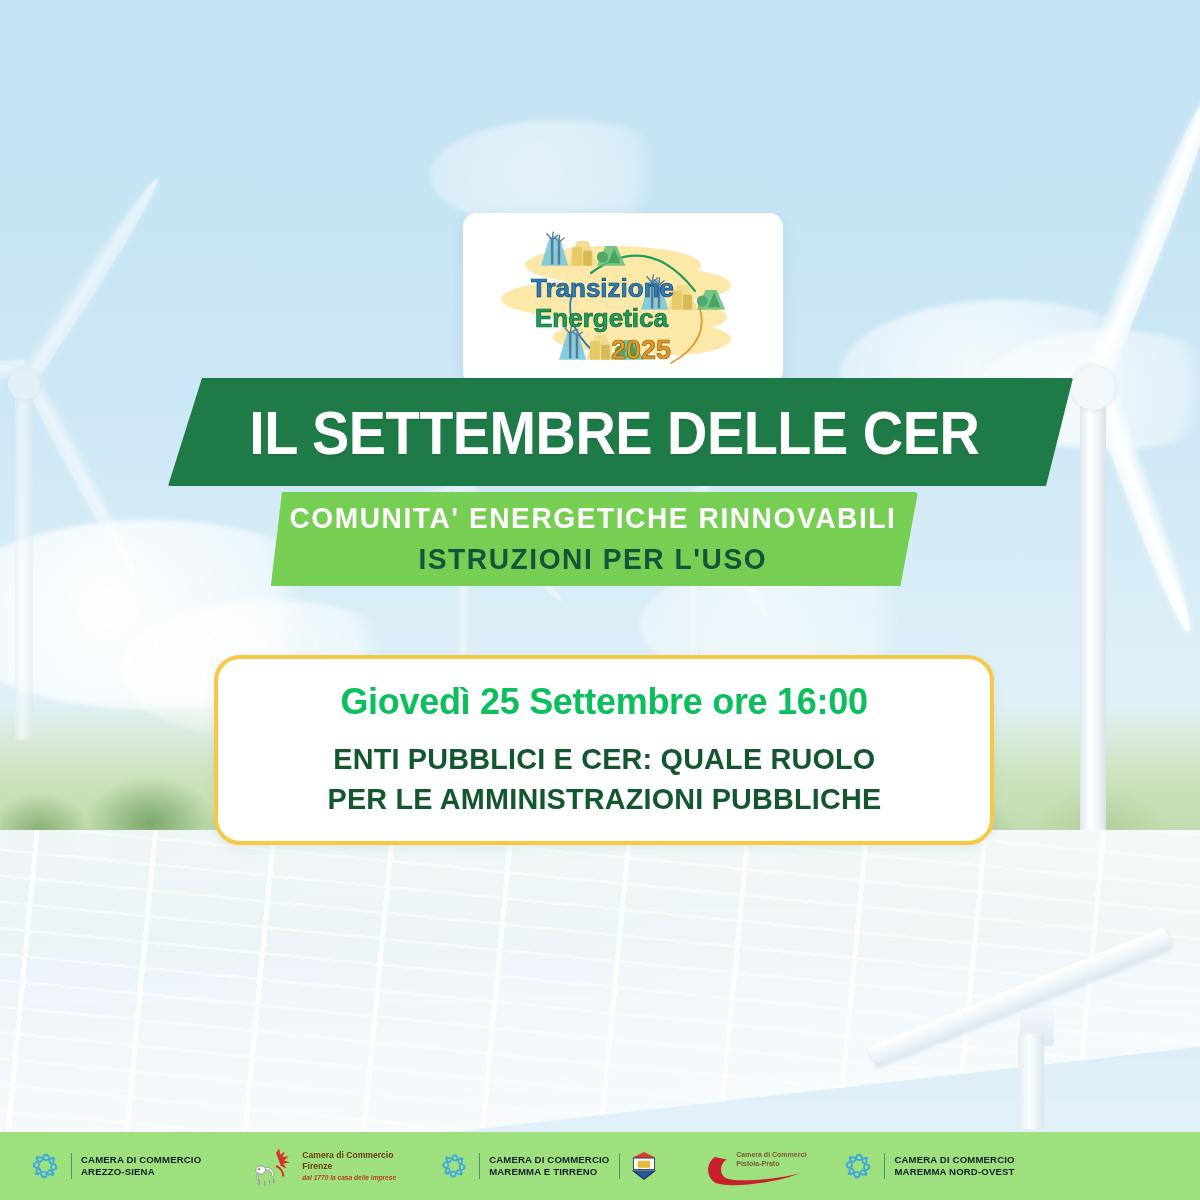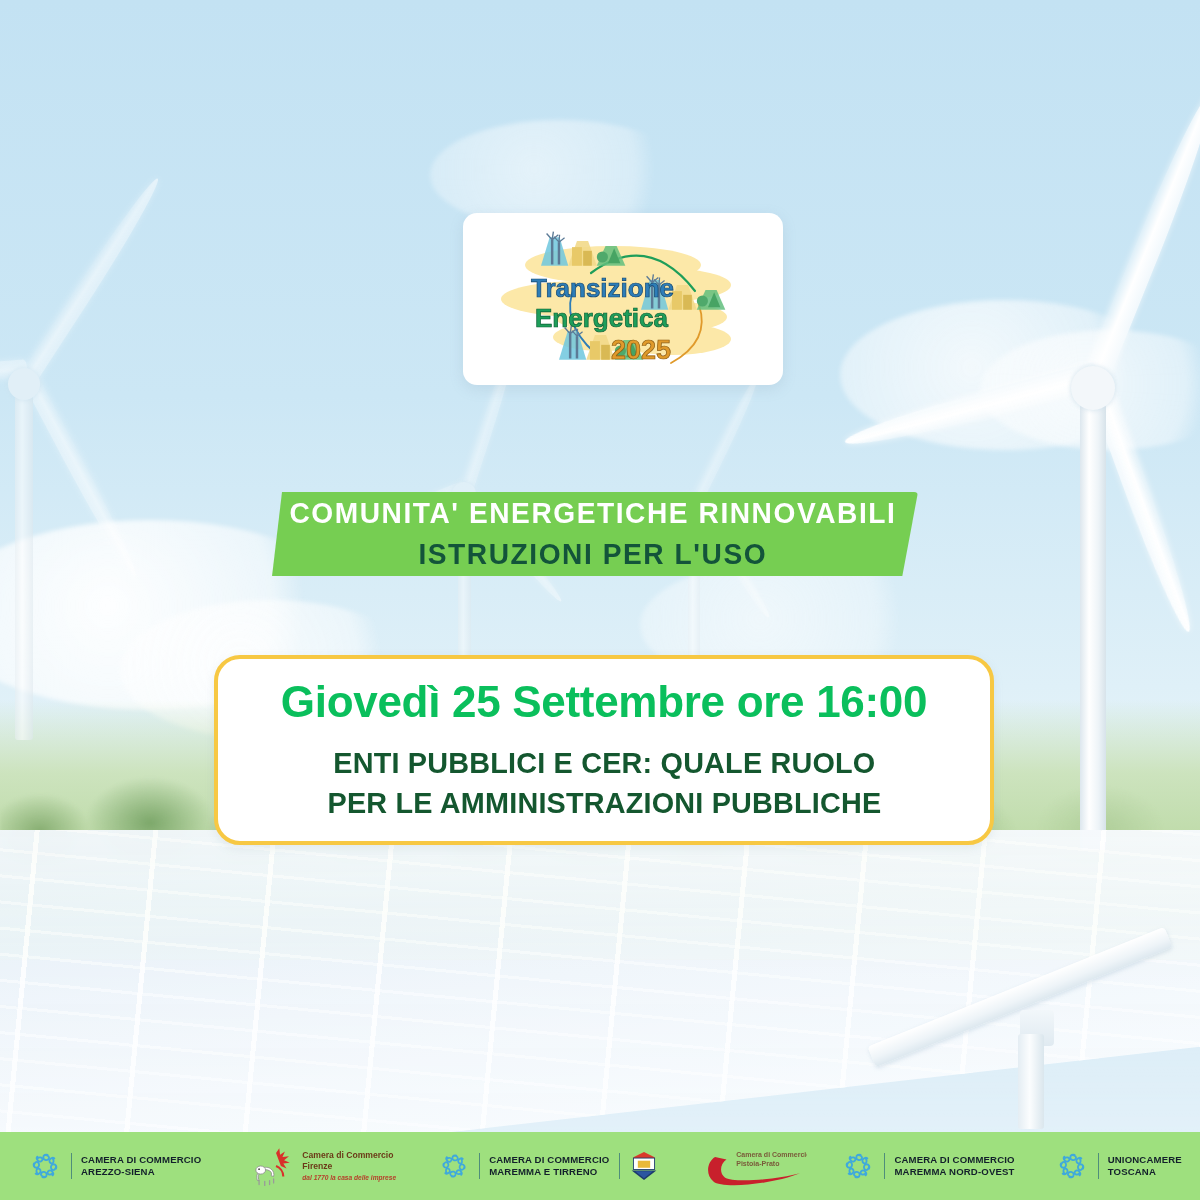--- a/index.html
+++ b/index.html
@@ -156,21 +156,21 @@
     font-weight:bold;
     letter-spacing:-0.5px;
     transform:scaleX(.90);
     white-space:nowrap;
     text-shadow:0 2px 0 rgba(0,0,0,.07);
     padding-right:14px;
   }
 
   
   #subtitle-banner {
-    position:absolute; left:268px; top:492px; width:650px; height:84px;
+    position:absolute; left:268px; top:492px; width:650px; height:94px;
     background:#76CE52;
     clip-path:polygon(14px 0, 650px 0, 628px 118px, 0 118px);
     border-radius:4px;
     display:flex; flex-direction:column; align-items:center; justify-content:center;
   }
   #subtitle-line1 {
     color:#ffffff; font-size:29px; font-weight:bold; letter-spacing:1.6px;
     transform:scaleX(.97); white-space:nowrap;
   }
   #subtitle-line2 {
@@ -181,21 +181,21 @@
   
   #info-card {
     position:absolute; left:214px; top:655px; width:780px; height:190px;
     background:#ffffff;
     border:4px solid #F7C843;
     border-radius:26px;
     display:flex; flex-direction:column; align-items:center; justify-content:center;
     box-shadow:0 3px 10px rgba(140,160,175,.15);
   }
   #info-date {
-    color:#0ABF5C; font-size:44px; font-weight:bold; letter-spacing:-0.3px;
+    color:#0ABF5C; font-size:36px; font-weight:bold; letter-spacing:-0.3px;
     margin-bottom:16px; white-space:nowrap;
   }
   .info-line {
     color:#14572F; font-size:30px; font-weight:bold; letter-spacing:.2px;
     transform:scaleX(.96); white-space:nowrap; line-height:1.32;
   }
 
   
   #footer-bar {
     position:absolute; left:0; top:1132px; width:1200px; height:68px;
@@ -329,20 +329,23 @@
         <circle cx="99" cy="42" r="9" fill="#4FA96B"></circle>
         <polygon points="118,28 128,52 108,52" fill="#47A463"></polygon>
       </g>
 
       <text id="logo-line1" x="68" y="84" font-family="'Liberation Sans',sans-serif" font-size="26" font-weight="bold" fill="#2D7DB8" stroke="#14466E" stroke-width="0.7">Transizione</text>
       <text id="logo-line2" x="72" y="114" font-family="'Liberation Sans',sans-serif" font-size="26" font-weight="bold" fill="#1E9E5A" stroke="#0B5E35" stroke-width="0.7">Energetica</text>
       <text id="logo-year" x="148" y="146" font-family="'Liberation Sans',sans-serif" font-size="27" font-weight="bold" fill="#E09A2B" stroke="#8A5A10" stroke-width="0.7">2025</text>
     </svg>
   </div>
 
+  <div id="title-banner">
+    <span id="title-text">IL SETTEMBRE DELLE CER</span>
+  </div>
 
   <div id="subtitle-banner">
     <span id="subtitle-line1">COMUNITA' ENERGETICHE RINNOVABILI</span>
     <span id="subtitle-line2">ISTRUZIONI PER L'USO</span>
   </div>
 
   <div id="info-card">
     <div id="info-date">Giovedì 25 Settembre ore 16:00</div>
     <div class="info-line">ENTI PUBBLICI E CER: QUALE RUOLO</div>
     <div class="info-line">PER LE AMMINISTRAZIONI PUBBLICHE</div>
@@ -437,34 +440,15 @@
           <path d="M11 11c3-2 6-1 6 1s-3 4-5 2-2-4-1-5"></path>
         </g>
       </svg>
       <div class="cc-divider"></div>
       <div class="cc-text">
         <div>CAMERA DI COMMERCIO</div>
         <div>MAREMMA NORD-OVEST</div>
       </div>
     </div>
 
-    <div class="logo-slot" style="margin-left:40px;">
-      <svg class="cc-mark" width="34" height="34" viewBox="0 0 40 40">
-        <g fill="none" stroke="#3FA9DC" stroke-width="2.2" stroke-linecap="round">
-          <path d="M20 7c4 0 6 3 4 5s-6 1-6-2 3-4 5-3"></path>
-          <path d="M33 20c0 4-3 6-5 4s-1-6 2-6 4 3 3 5"></path>
-          <path d="M20 33c-4 0-6-3-4-5s6-1 6 2-3 4-5 3"></path>
-          <path d="M7 20c0-4 3-6 5-4s1 6-2 6-4-3-3-5"></path>
-          <path d="M29 11c2 3 1 6-1 6s-4-3-2-5 4-2 5-1"></path>
-          <path d="M29 29c-3 2-6 1-6-1s3-4 5-2 2 4 1 5"></path>
-          <path d="M11 29c-2-3-1-6 1-6s4 3 2 5-4 2-5 1"></path>
-          <path d="M11 11c3-2 6-1 6 1s-3 4-5 2-2-4-1-5"></path>
-        </g>
-      </svg>
-      <div class="cc-divider"></div>
-      <div class="cc-text">
-        <div>UNIONCAMERE</div>
-        <div>TOSCANA</div>
-      </div>
-    </div>
 
   </div>
 </div>
 
 </body></html>

